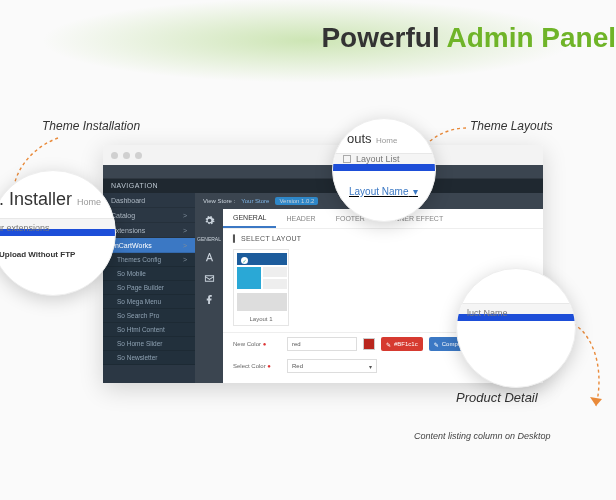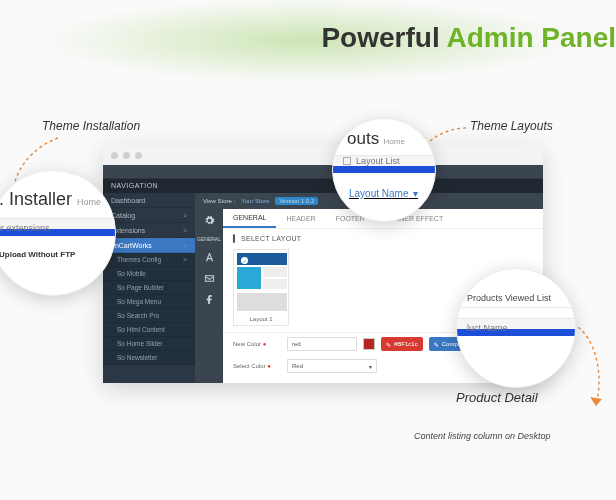--- a/index.html
+++ b/index.html
@@ -209,33 +209,32 @@
     <div style="font-size:18px; color:#333; padding-left:14px;">. <span>Installer</span> <span style="font-size:9px; color:#999;">Home</span></div>
     <div style="height:8px;"></div>
     <div class="z-bar">our extensions</div>
     <div style="height:14px;"></div>
     <div style="font-size:8px; color:#333; font-weight:600; padding-left:14px;">Upload Without FTP</div>
   </div>
 </div>
 
 <div class="zoom" style="left:332px; top:118px; width:104px; height:104px;">
   <div class="inner" style="left:0; top:10px; width:120px;">
-    <div style="padding-left:14px;"><span style="font-size:17px; color:#333;">outs</span> <span style="font-size:8px;color:#999;">Home</span></div>
+    <div style="padding-left:14px;"><span style="font-size:13px; color:#333;">outs</span> <span style="font-size:8px;color:#999;">Home</span></div>
     <div style="height:6px;"></div>
     <div class="z-bar" style="padding-left:10px; font-size:9px; display:flex; align-items:center; gap:5px;">
       <span style="width:8px;height:8px;border:1px solid #aaa;display:inline-block;"></span>
       <span>Layout List</span>
     </div>
     <div style="height:10px;"></div>
     <div style="padding-left:16px;text-decoration:underline;">
       <span class="z-link">Layout Name</span> <span class="z-link">▾</span>
     </div>
   </div>
 </div>
 
 <div class="zoom" style="left:456px; top:268px; width:120px; height:120px;">
   <div class="inner" style="left:0; top:14px; width:150px;">
     <div style="height:10px;"></div>
-    <div style="font-size:9px; color:#444; padding-left:10px; border-bottom:1px solid #e8e8e8; padding-bottom:4px;">Products Viewed List</div>
     <div style="height:10px;"></div>
     <div class="z-bar" style="padding-left:10px;">luct Name</div>
   </div>
 </div>
 
 </body></html>

